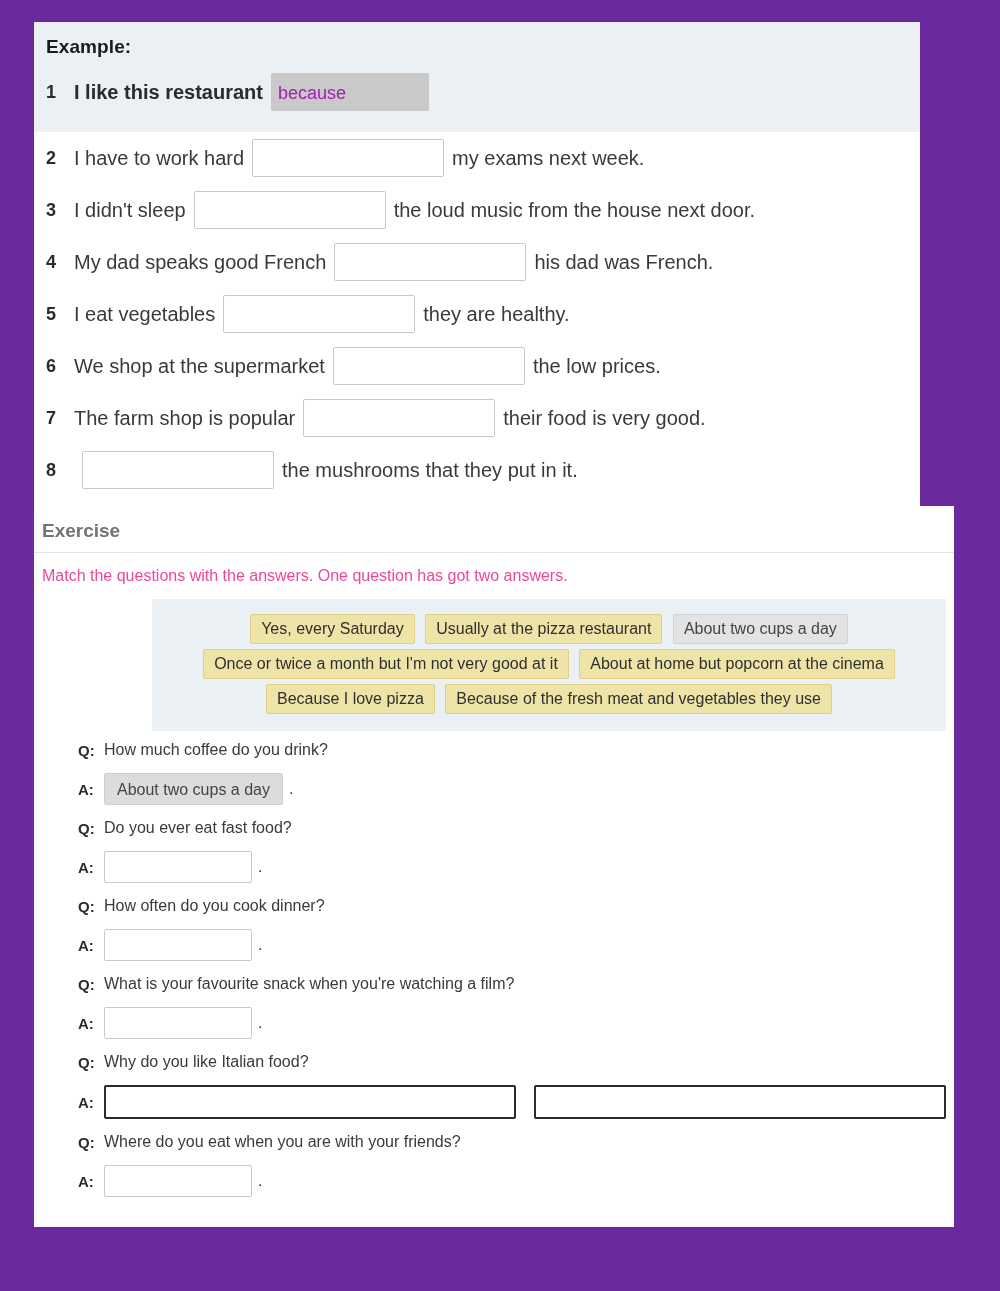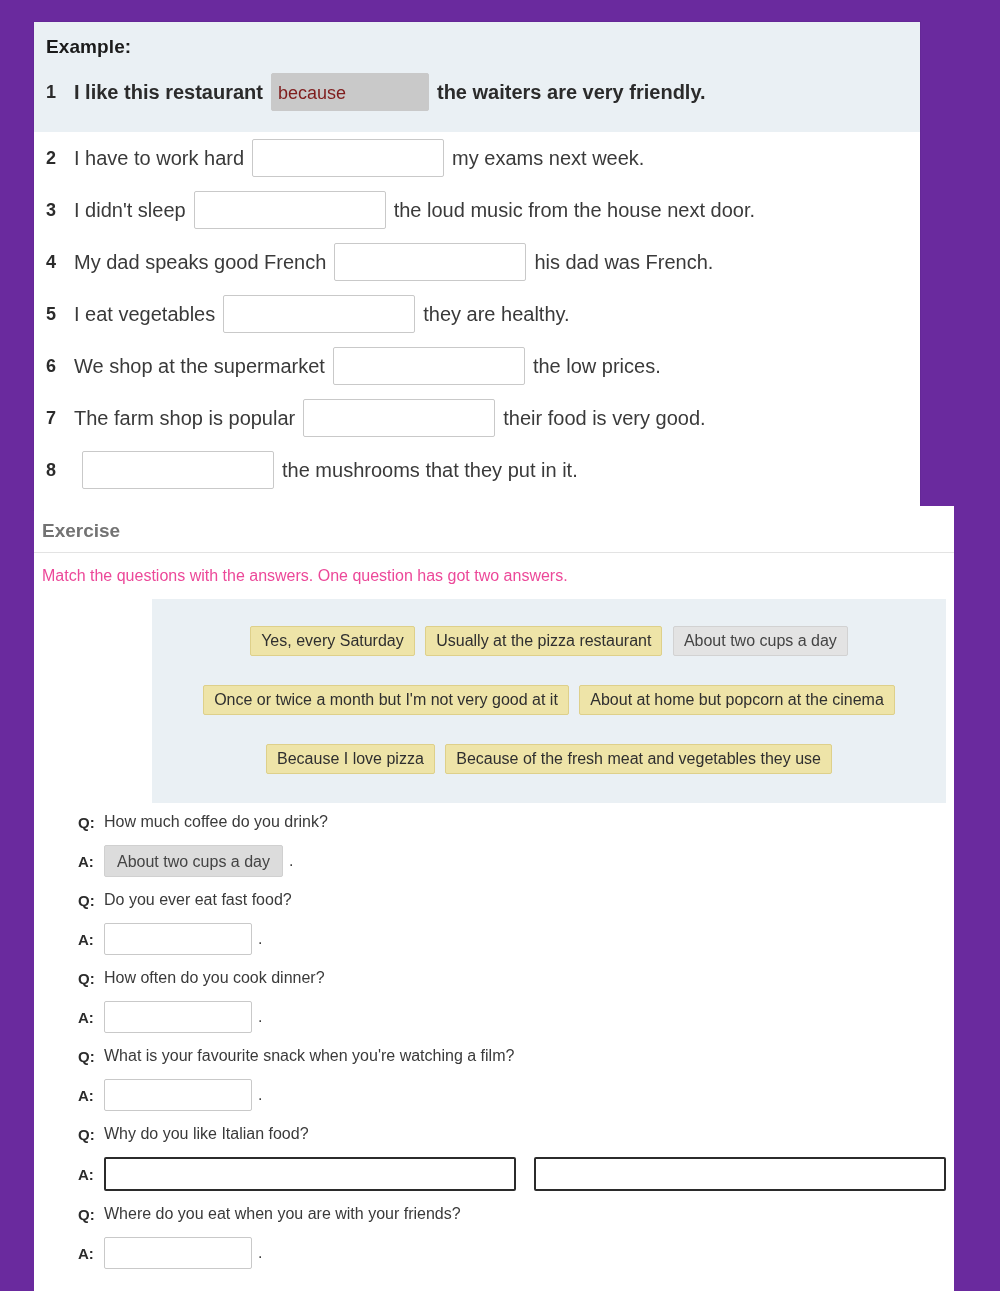--- a/index.html
+++ b/index.html
@@ -79,21 +79,21 @@
     font-size: 18px;
     color: #555;
     line-height: 38px;
     padding: 0 6px;
     box-sizing: border-box;
     position: relative;
   }
   .blank.filled {
     background: #c9c9c9;
     border-color: #c9c9c9;
-    color: #7f1d1d;
+    color: #a21caf;
   }
 
   
   .card-bottom {
     position: absolute;
     left: 34px;
     top: 506px;
     width: 920px;
     background: #ffffff;
     padding-bottom: 26px;
@@ -126,21 +126,21 @@
     white-space: nowrap;
   }
 
   .chip {
     display: inline-block;
     background: #eee4a8;
     border: 1px solid #ded08a;
     color: #2f2f2f;
     font-size: 16px;
     padding: 5px 10px;
-    margin: 12px 3px;
+    margin: 0 3px;
     border-radius: 2px;
   }
   .chip.grey {
     background: #e3e3e3;
     border-color: #d2d2d2;
     color: #444;
   }
 
   .qa-row {
     display: flex;
@@ -198,21 +198,20 @@
 <div class="page">
 
   <div class="card-top">
     <div class="example-band">
       <div class="example-title">Example:</div>
 
       <div class="q-row">
         <span class="q-num">1</span>
         <span class="q-text bold">I like this restaurant</span>
         <span class="blank filled" style="width:158px;">because</span>
-        <span class="q-text bold">the waiters are very friendly.</span>
       </div>
     </div>
 
     <div class="q-row">
       <span class="q-num">2</span>
       <span class="q-text">I have to work hard</span>
       <span class="blank" style="width:192px;"></span>
       <span class="q-text">my exams next week.</span>
     </div>
 

